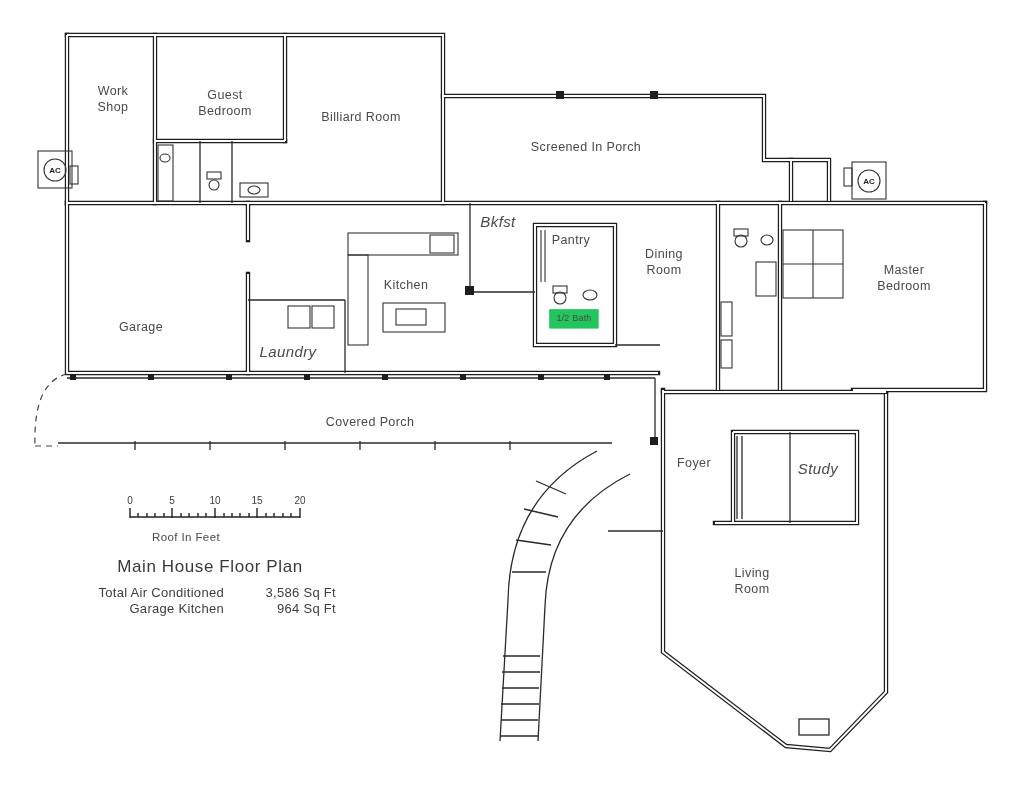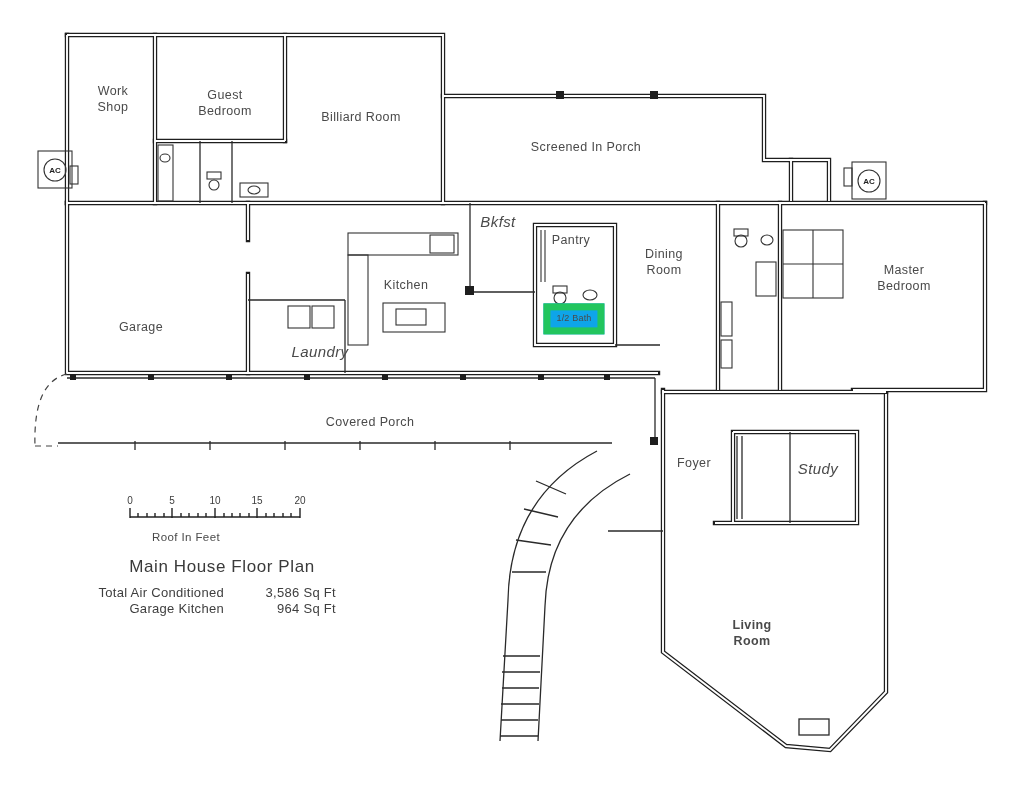--- a/index.html
+++ b/index.html
@@ -29,22 +29,22 @@
     font-size:12.5px;
     letter-spacing:.4px;
     color:#4a4a4a;
     white-space:pre-line;
     text-align:center;
     line-height:1.25;
   }
   .label.small{font-size:15px;font-style:italic;}
   .label.boxed{
     font-size:9px;
-    border:7px solid #22c55e;
-    background:#0ea5e9;
+    border:1px solid #22c55e;
+    background:#22c55e;
     padding:3px 6px;
     letter-spacing:.2px;
   }
   .plan-title{
     position:absolute;
     transform:translate(-50%,-50%);
     font-size:17px;
     letter-spacing:.6px;
     color:#3a3a3a;
   }
@@ -230,31 +230,31 @@
   <div class="label" style="left:361px;top:118px;">Billiard Room</div>
   <div class="label" style="left:586px;top:148px;">Screened In Porch</div>
   <div class="label small" style="left:498px;top:222px;">Bkfst</div>
   <div class="label" style="left:571px;top:241px;">Pantry</div>
   <div class="label" style="left:664px;top:263px;">Dining
 Room</div>
   <div class="label" style="left:904px;top:279px;">Master
 Bedroom</div>
   <div class="label" style="left:141px;top:293px;margin-top:35px;">Garage</div>
   <div class="label" style="left:406px;top:286px;">Kitchen</div>
-  <div class="label small" style="left:288px;top:352px;margin-left:32px;">Laundry</div>
+  <div class="label small" style="left:288px;top:352px;">Laundry</div>
   <div class="label boxed" style="left:574px;top:319px;">1/2 Bath</div>
   <div class="label" style="left:370px;top:423px;">Covered Porch</div>
   <div class="label" style="left:694px;top:464px;">Foyer</div>
   <div class="label small" style="left:818px;top:469px;">Study</div>
-  <div class="label" style="left:752px;top:634px;font-weight:bold;">Living
+  <div class="label" style="left:752px;top:582px;">Living
 Room</div>
 
   <div class="scale-caption" style="left:186px;top:537px;">Roof In Feet</div>
 
-  <div class="plan-title" style="left:222px;top:567px;">Main House Floor Plan</div>
+  <div class="plan-title" style="left:210px;top:567px;">Main House Floor Plan</div>
 
   <div class="stats">
     <div class="stat-row">
       <span class="stat-label">Total Air Conditioned</span>
       <span class="stat-value">3,586 Sq Ft</span>
     </div>
     <div class="stat-row">
       <span class="stat-label">Garage Kitchen</span>
       <span class="stat-value">964 Sq Ft</span>
     </div>

